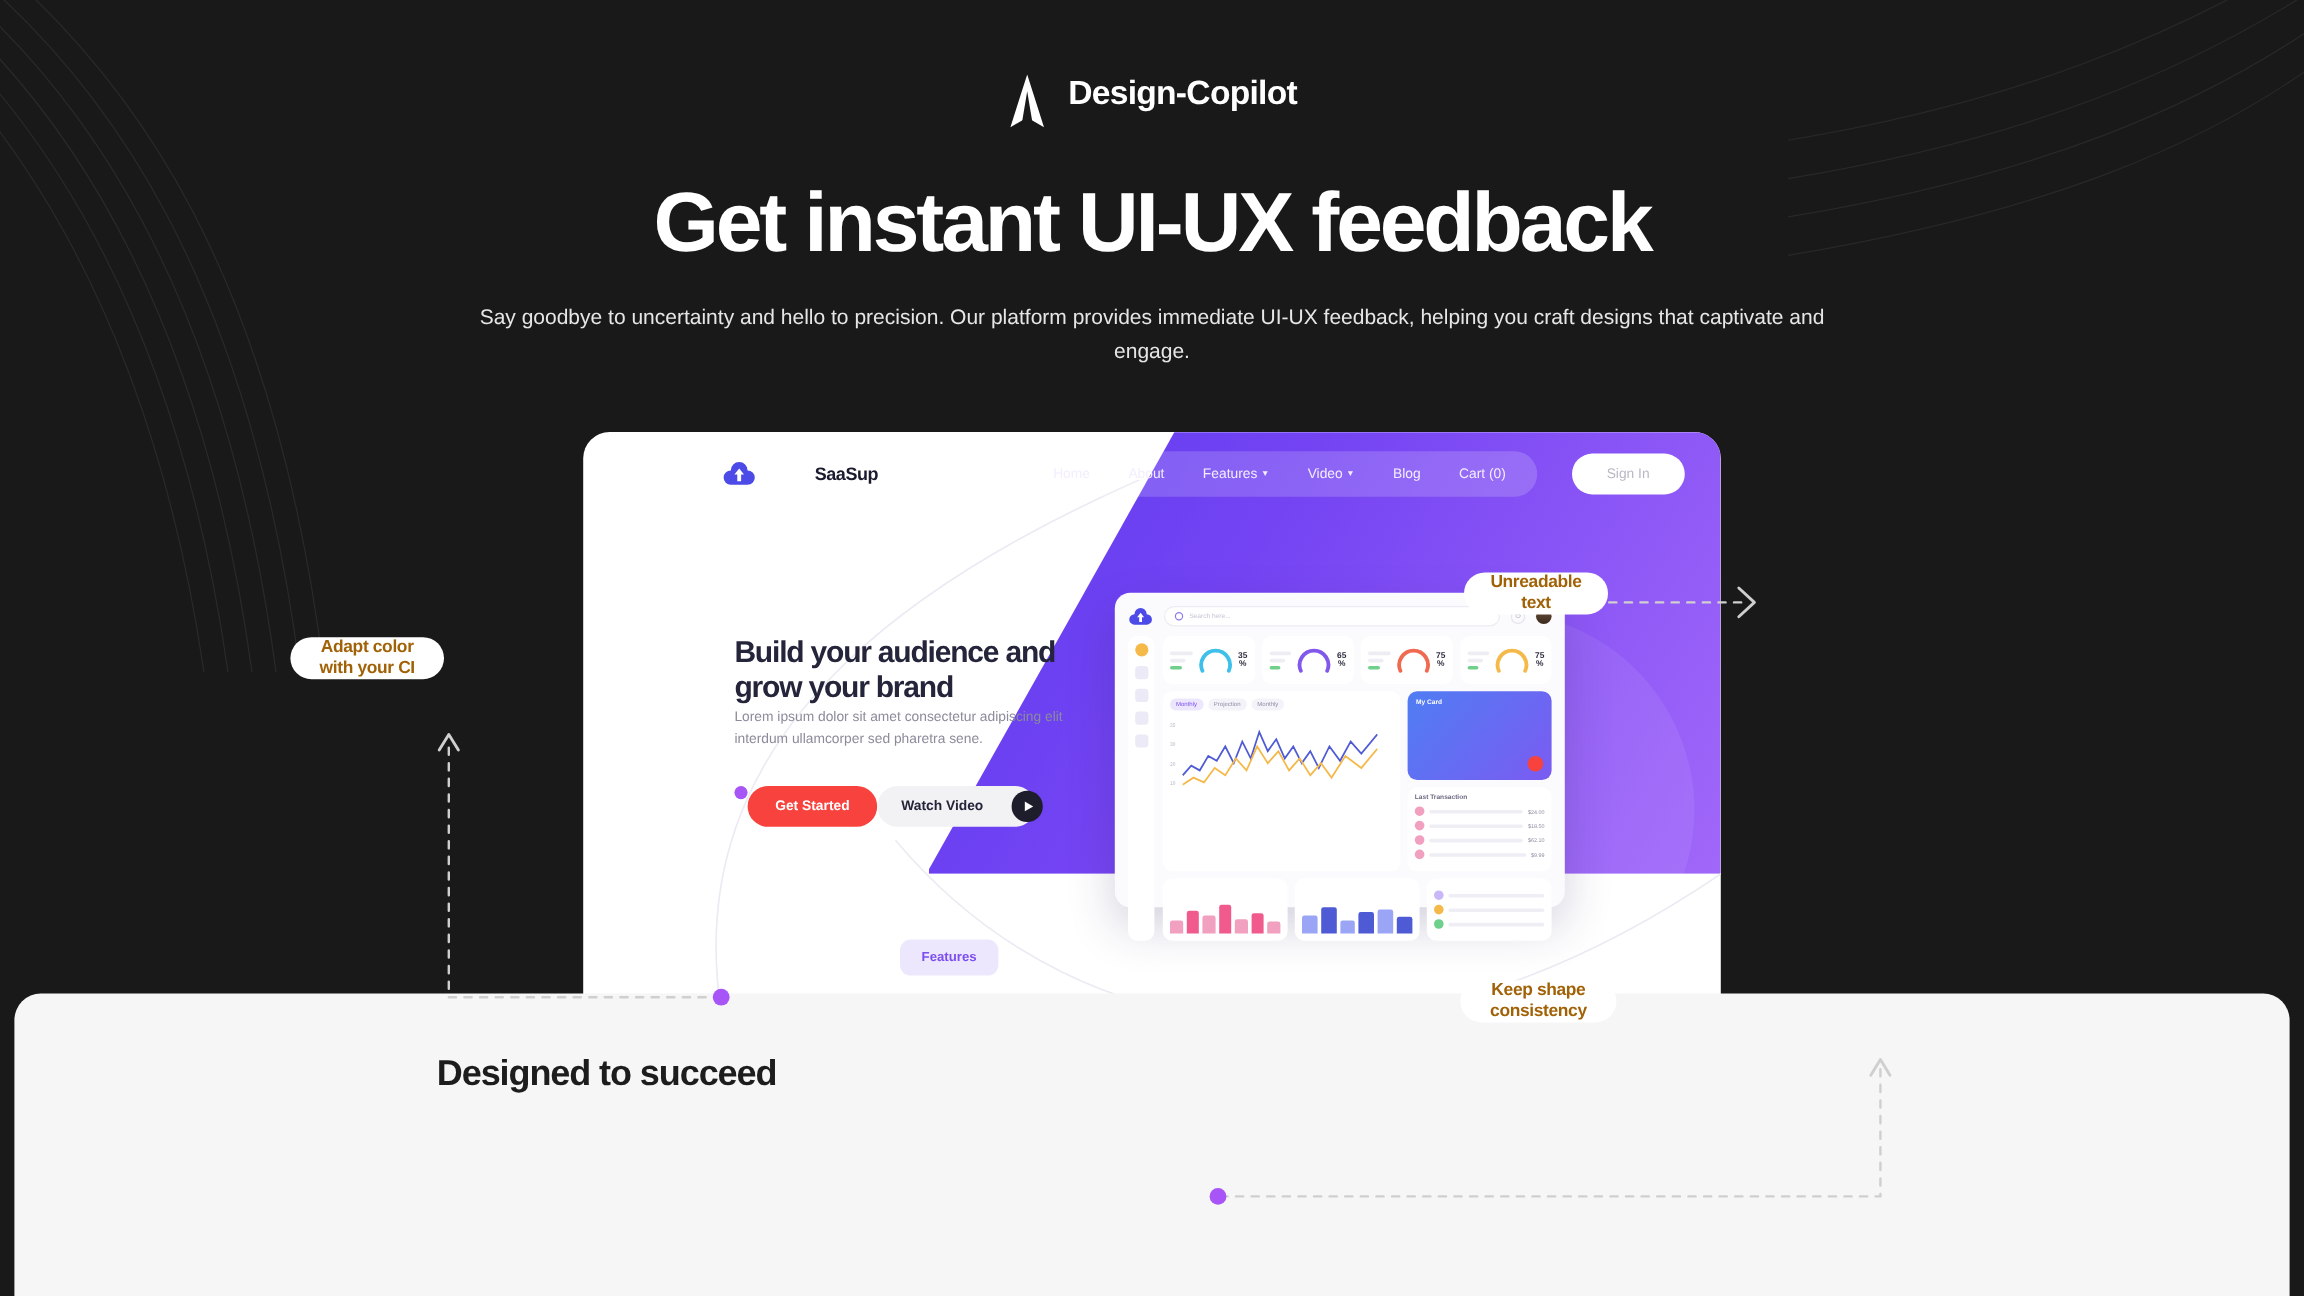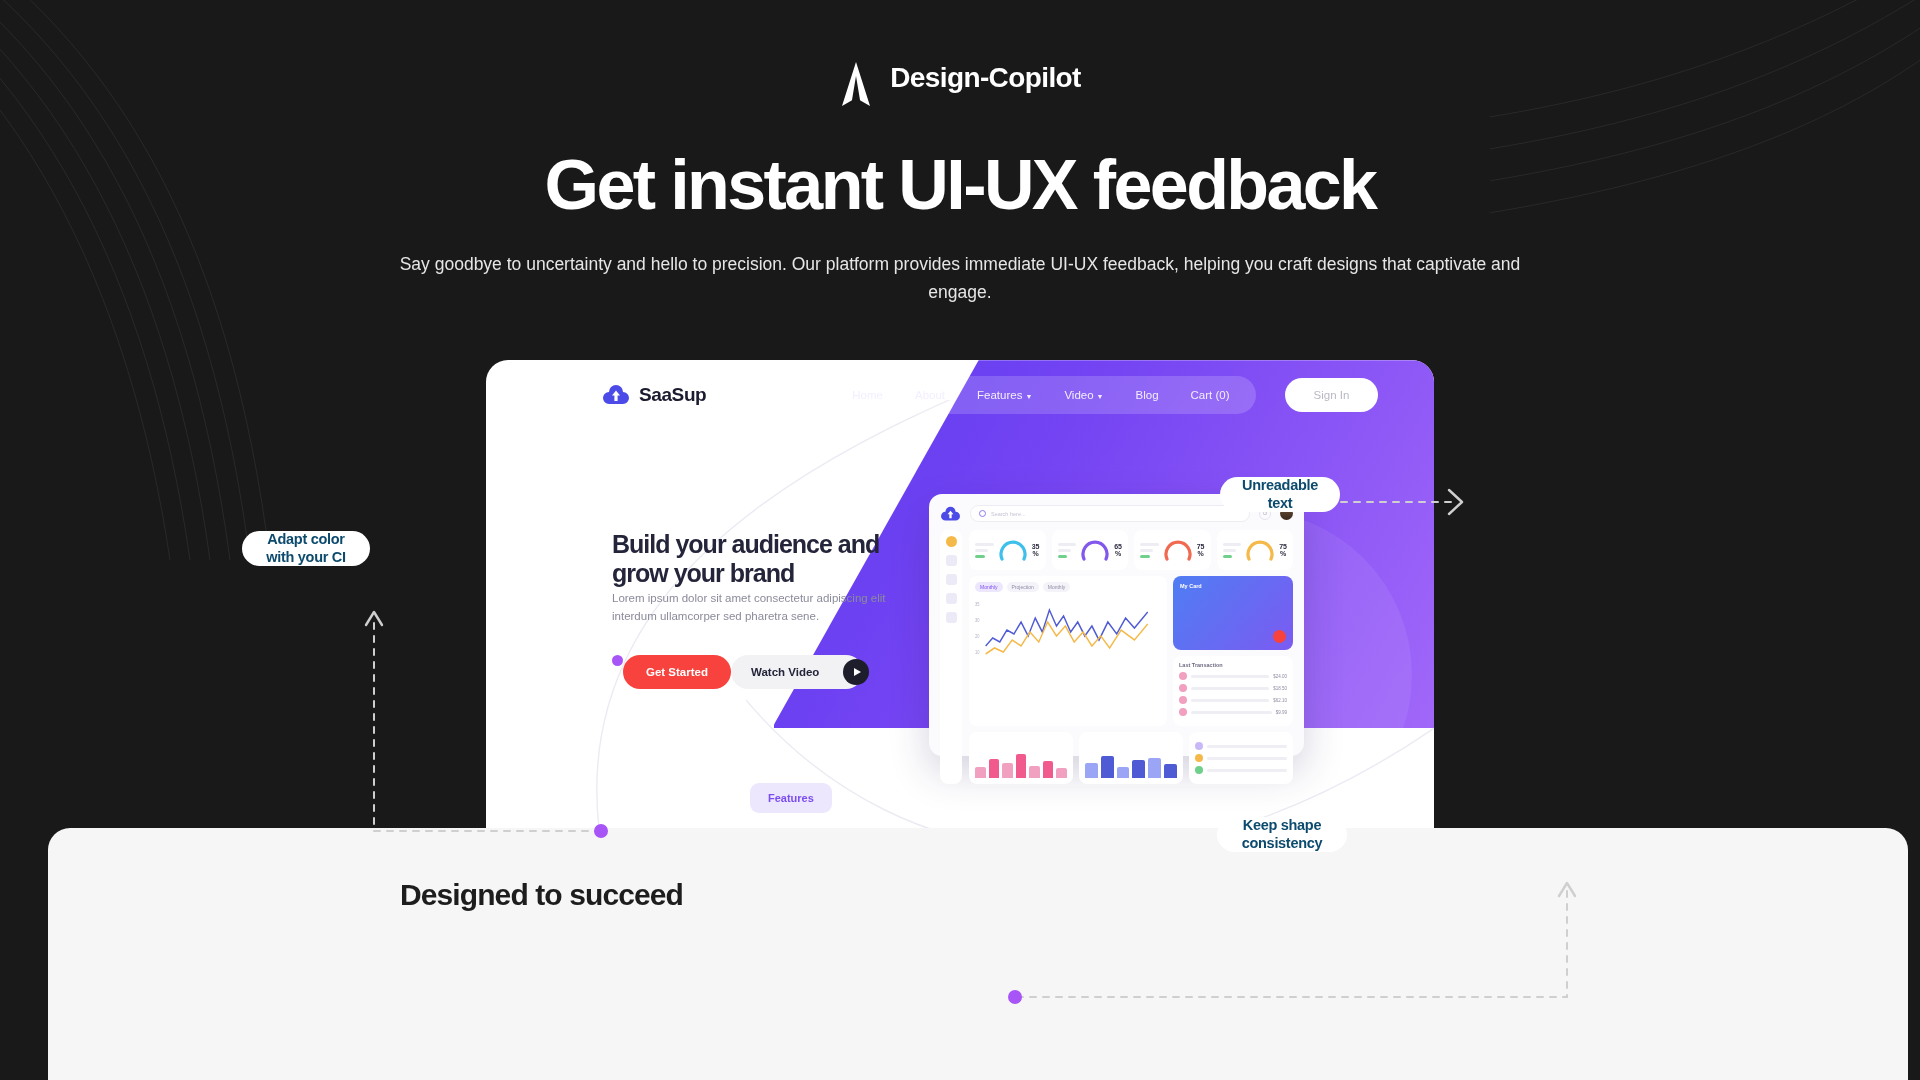--- a/index.html
+++ b/index.html
@@ -77,21 +77,21 @@
     position:absolute; right:22px; top:150px; width:330px; height:330px;
     border-radius:50%; background:rgba(255,255,255,.07);
   }
 
   .mock-nav {
     position:absolute; left:0; top:0; width:100%; height:70px;
     display:flex; align-items:center; z-index:4;
   }
   .mock-logo { display:flex; align-items:center; gap:9px; margin-left:116px; }
   .cloud-icon { width:28px; height:22px; }
-  .mock-logo-text { color:#1b1b2f; font-size:19px; font-weight:bold; letter-spacing:-.4px; }
+  .mock-logo-text { color:#1b1b2f; font-size:15px; font-weight:bold; letter-spacing:-.4px;margin-left:40px; }
 
   .mock-menu {
     margin-left:120px;
     display:flex; align-items:center; gap:0;
     background:rgba(255,255,255,.17);
     border-radius:999px;
     padding:11px 10px;
   }
   .mock-menu a {
     color:#f3eeff; font-size:11.5px; text-decoration:none;
@@ -186,42 +186,42 @@
   .txrow s{ font-size:4.5px; color:#8f8da3; text-decoration:none;}
 
   .bottom-cards{ display:flex; gap:6px; margin-top:6px; }
   .bcard{ flex:1; background:#fff; border-radius:8px; padding:6px; height:52px; display:flex; flex-direction:column; justify-content:flex-end;}
   .bbars{ display:flex; align-items:flex-end; gap:3px; height:28px;}
   .bbars span{ flex:1; border-radius:2px 2px 0 0; }
 
   
   .callout {
     position:absolute; z-index:9;
-    background:#ffffff; color:#0c4a6e;
+    background:#ffffff; color:#a16207;
     border-radius:999px;
     font-size:14.5px; font-weight:bold; line-height:1.22;
     letter-spacing:-.3px; text-align:center;
     padding:0 22px;
   }
   .c-adapt { left:242px; top:531px; width:128px; }
   .c-unread{ left:1220px; top:477px; width:120px; }
   .c-shape { left:1217px; top:817px; width:130px; }
 
   .features-pill{
     position:absolute; left:750px; top:983px; z-index:8;
     background:#ece7fd; color:#7c4df0; font-size:11px; font-weight:bold;
     border-radius:9px; padding:9px 18px;
   }
 
   .anno-svg{ position:absolute; left:0; top:0; width:1920px; height:1080px; z-index:7; pointer-events:none;}
 
   
   .bottom-section{
     position:absolute; left:12px; right:12px; bottom:0; height:252px;
-    background:#f6f6f7; border-radius:22px 22px 0 0; z-index:6;margin-left:36px;
+    background:#f6f6f7; border-radius:22px 22px 0 0; z-index:6;
   }
   .bottom-title{
     position:absolute; left:352px; top:50px;
     color:#1d1d1d; font-size:30px; font-weight:bold; letter-spacing:-.9px;
     white-space:nowrap; overflow:hidden;
   }
 </style>
 </head>
 <body>
 

